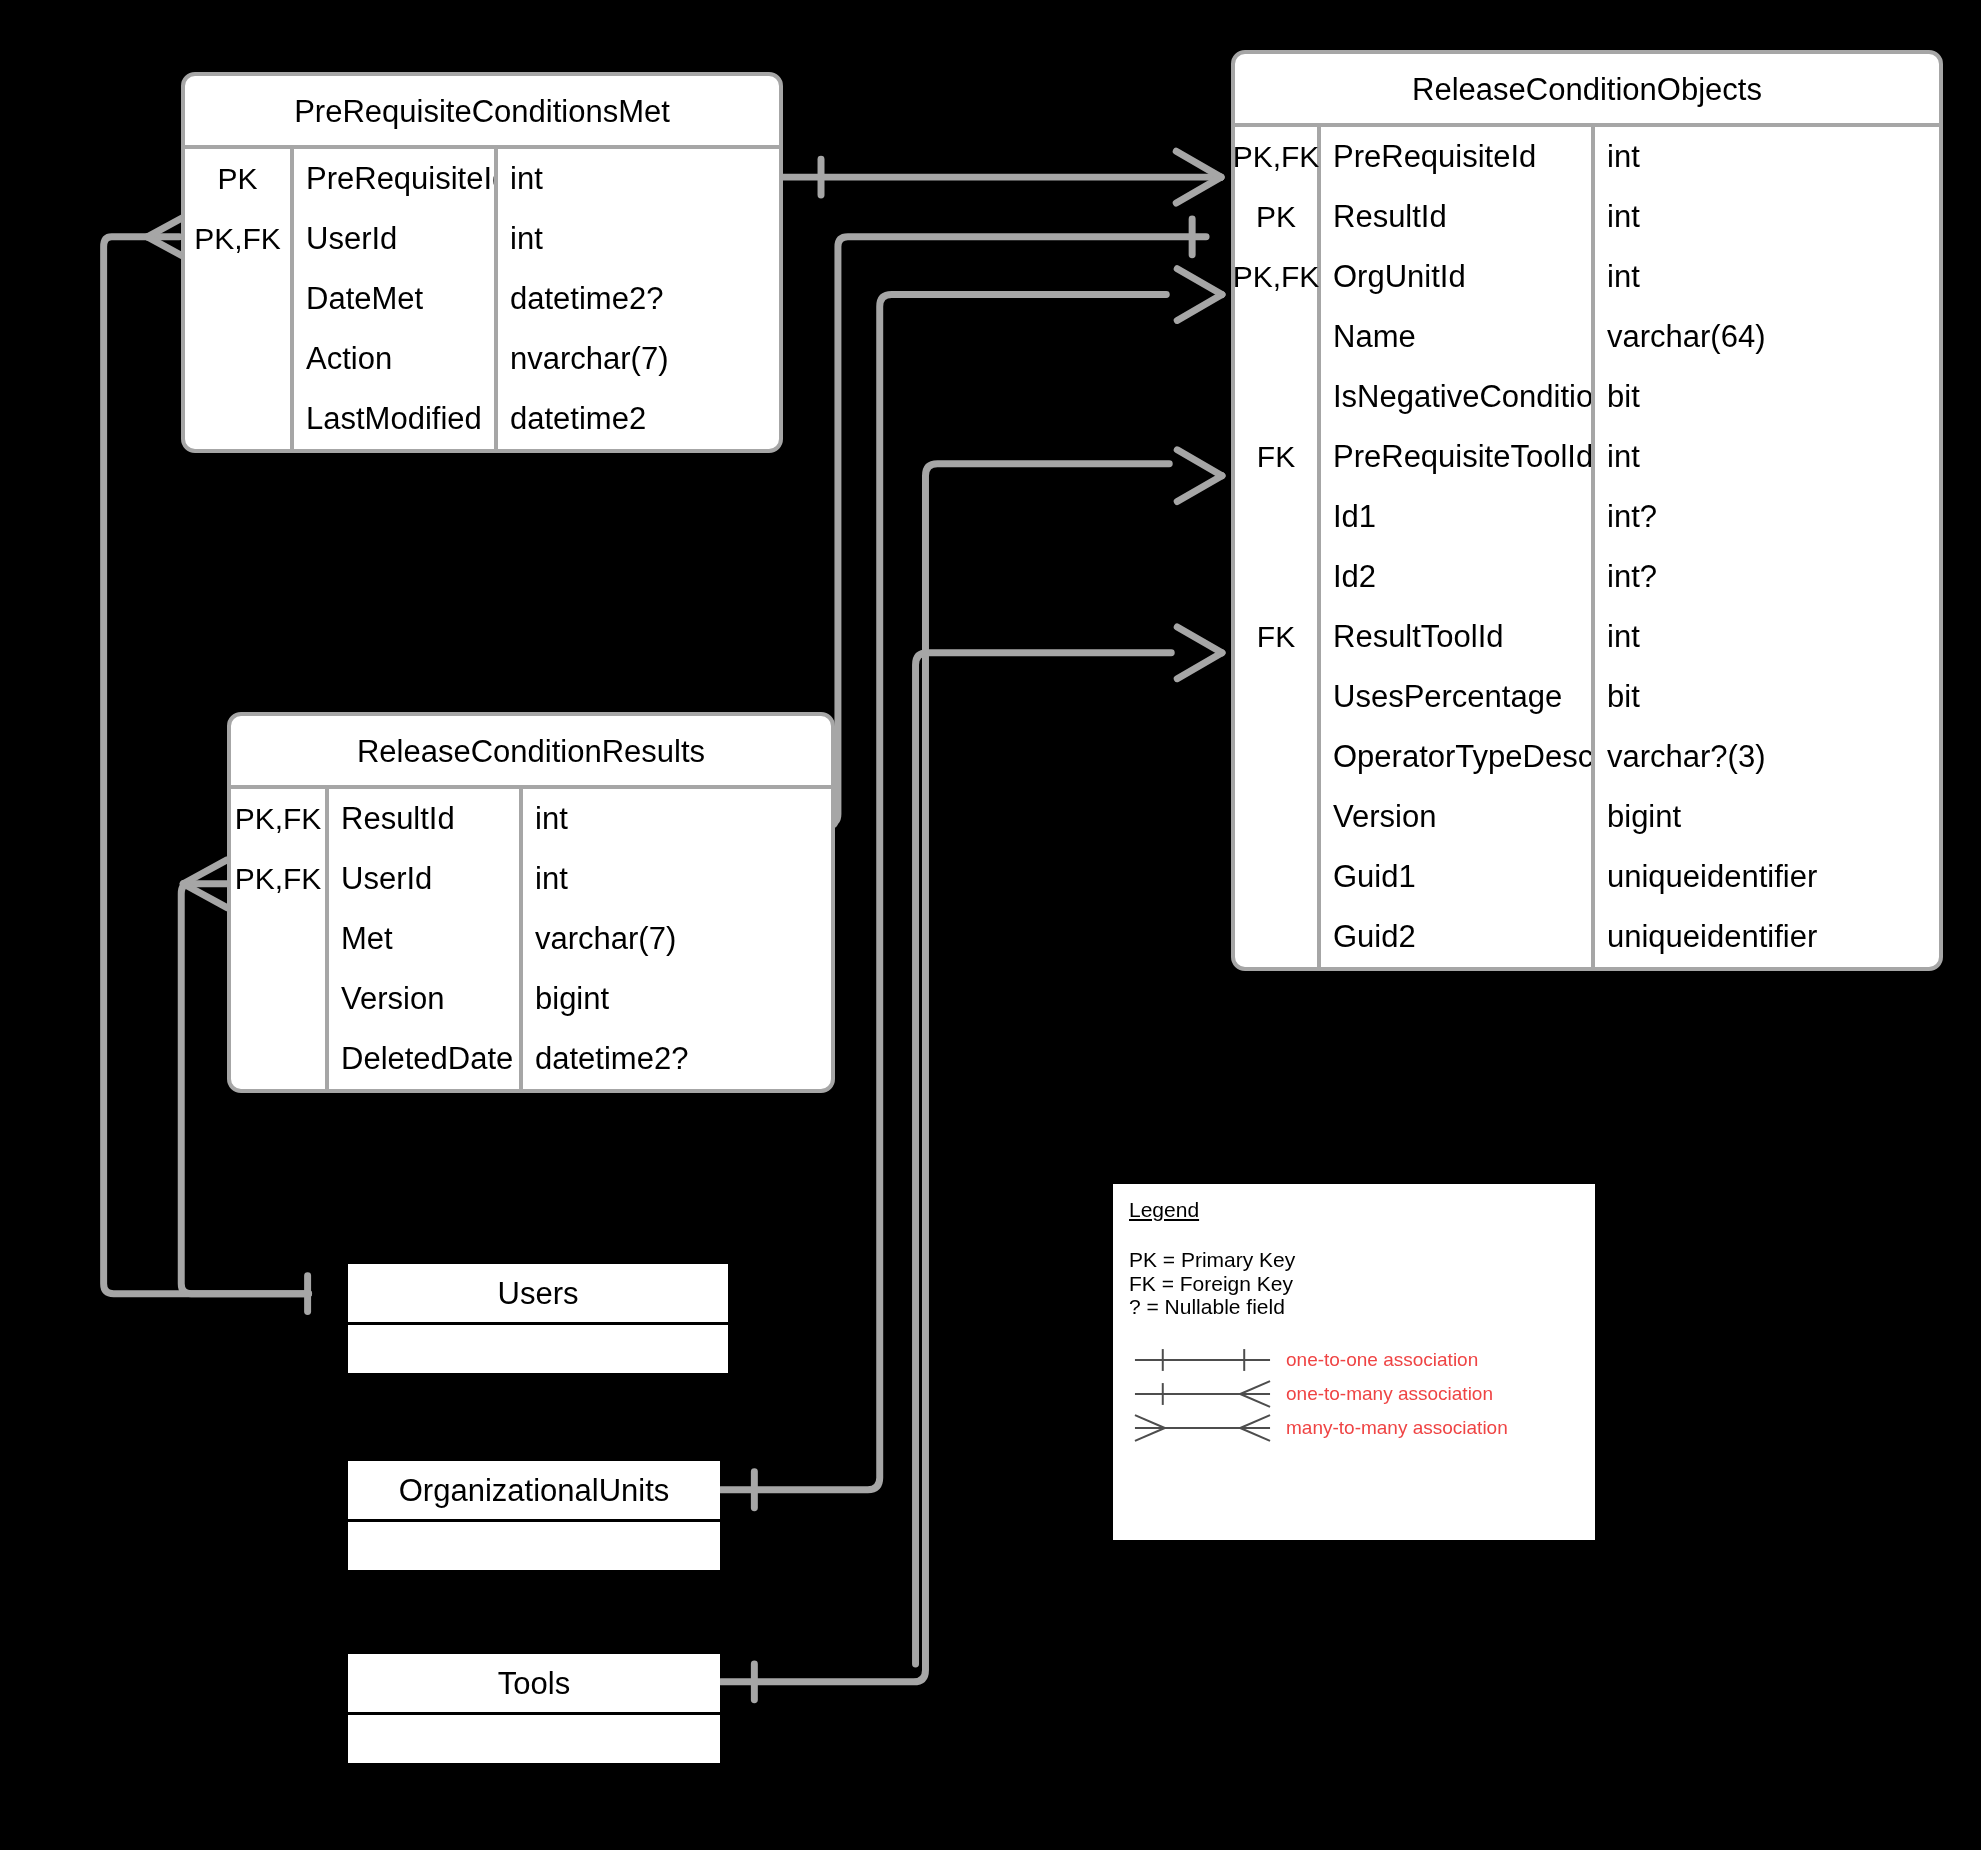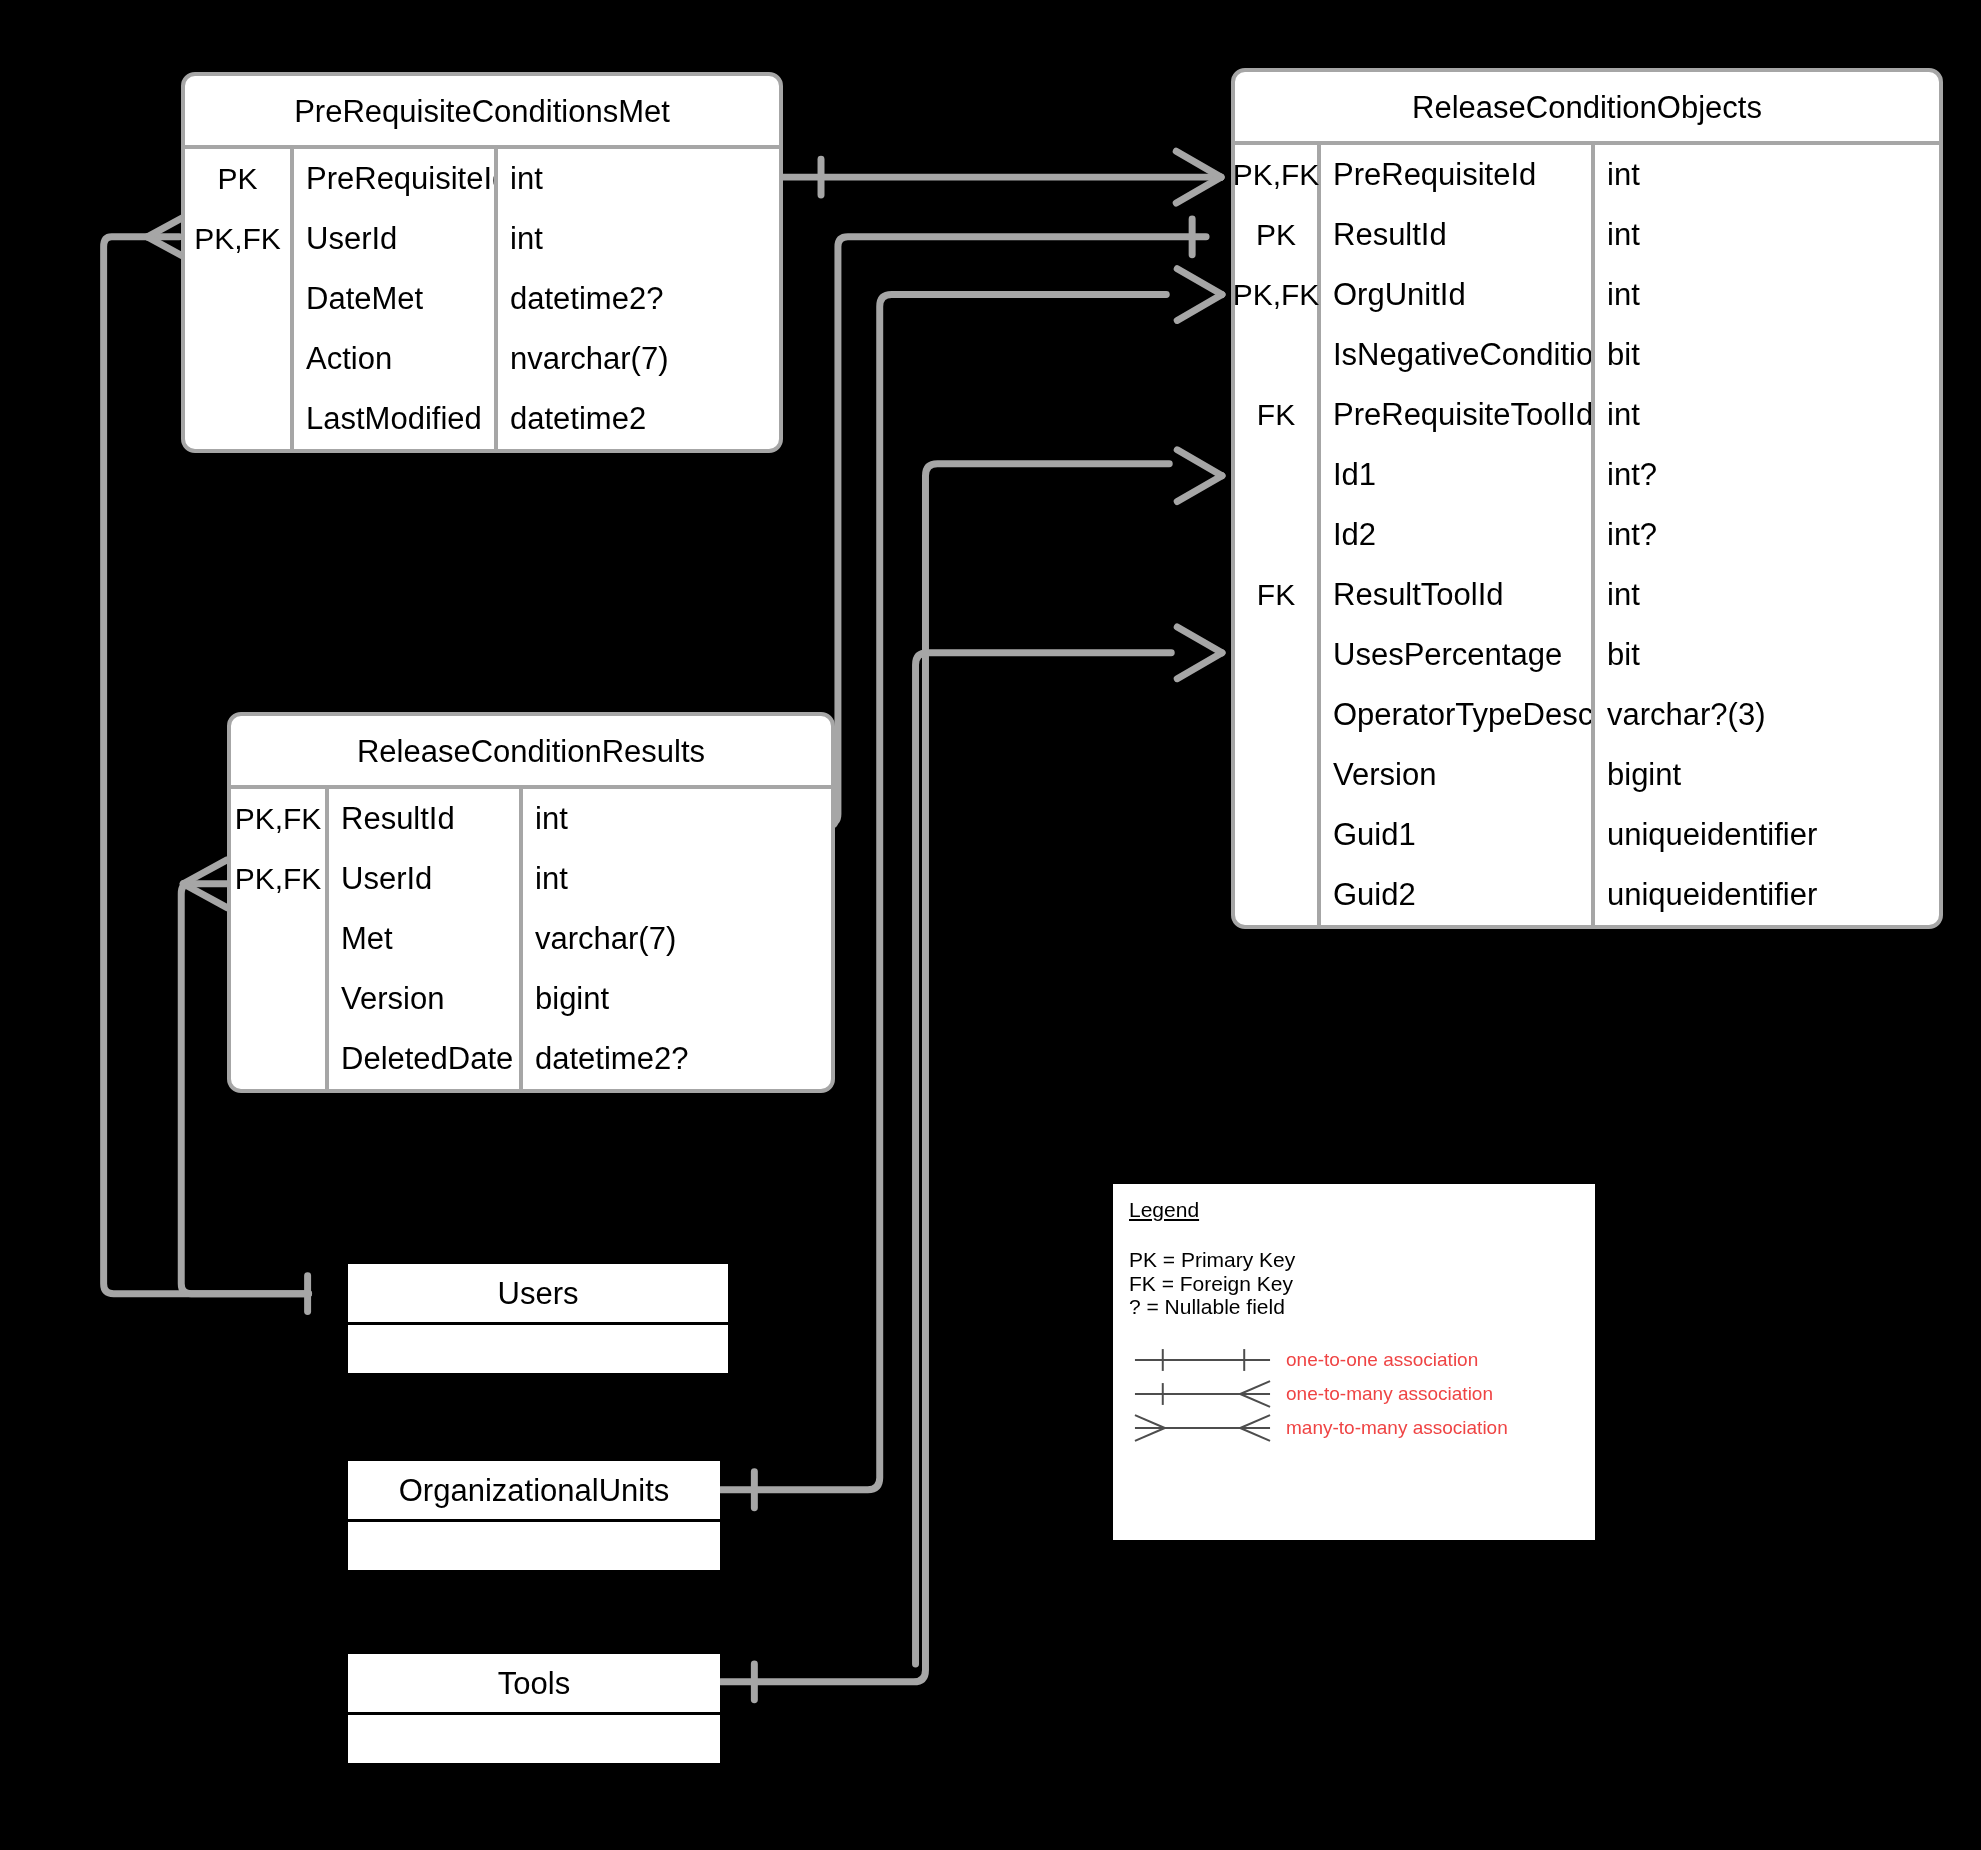--- a/index.html
+++ b/index.html
@@ -251,37 +251,42 @@
         <span class="typ">bigint</span>
       </div>
       <div class="erow">
         <span class="key"></span>
         <span class="fld">DeletedDate</span>
         <span class="typ">datetime2?</span>
       </div>
     </div>
   </div>
 
-  <div class="entity" id="tbl-objects" style="left:1199px; top:68px; width:712px;">
+  <div class="entity" id="tbl-objects" style="left:1199px; top:50px; width:712px;">
     <div class="title">ReleaseConditionObjects</div>
     <div class="rows">
       <div class="erow">
         <span class="key">PK,FK</span>
         <span class="fld">PreRequisiteId</span>
         <span class="typ">int</span>
       </div>
       <div class="erow">
         <span class="key">PK</span>
         <span class="fld">ResultId</span>
         <span class="typ">int</span>
       </div>
       <div class="erow">
         <span class="key">PK,FK</span>
         <span class="fld">OrgUnitId</span>
         <span class="typ">int</span>
+      </div>
+      <div class="erow">
+        <span class="key"></span>
+        <span class="fld">Name</span>
+        <span class="typ">varchar(64)</span>
       </div>
       <div class="erow">
         <span class="key"></span>
         <span class="fld">IsNegativeCondition</span>
         <span class="typ">bit</span>
       </div>
       <div class="erow">
         <span class="key">FK</span>
         <span class="fld">PreRequisiteToolId</span>
         <span class="typ">int</span>

